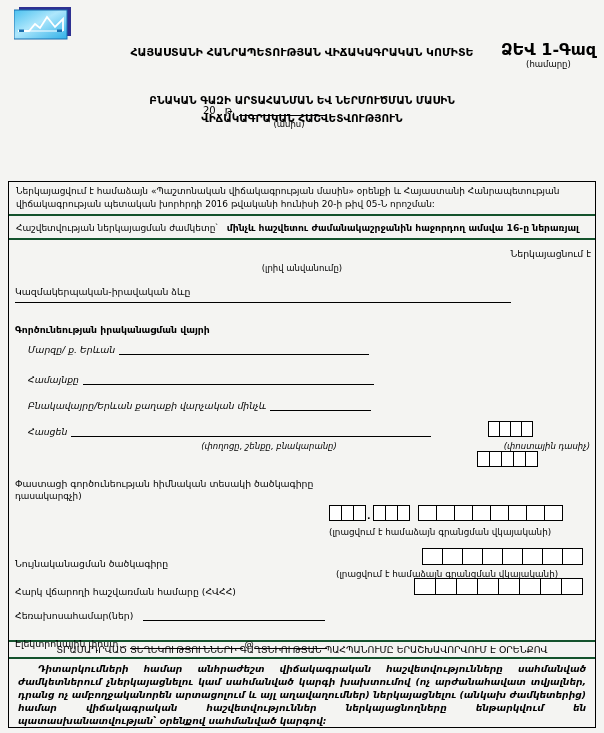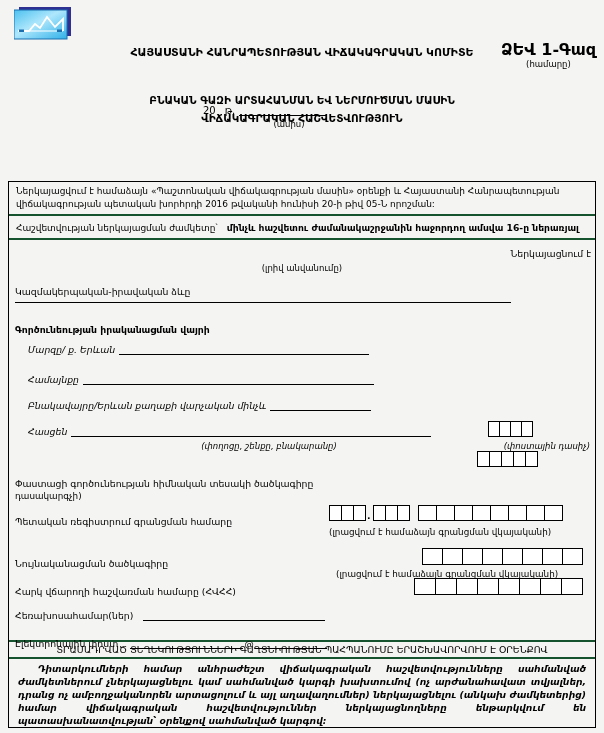--- a/index.html
+++ b/index.html
@@ -184,21 +184,20 @@
     <div class="abs" id="activity-label">Փաստացի գործունեության հիմնական տեսակի ծածկագիրը</div>
     <div class="abs cells" id="activity-boxes">
       <span class="cell md"></span>
     <span class="cell md"></span>
         <span class="cell md"></span>
         <span class="cell md"></span>
         <span class="cell md"></span>
       </div>
     <div class="abs" id="activity-caption-2">դասակարգչի)</div>
 
-    <div class="abs" id="register-label">Պետական ռեգիստրում գրանցման համարը</div>
     <div class="abs" id="register-boxes">
       <span class="cells">
           <span class="cell md"></span>
           <span class="cell md"></span>
           <span class="cell md"></span>
         </span>
       <span class="dot">.</span>
       <span class="cells">
           <span class="cell md"></span>
           <span class="cell md"></span>

